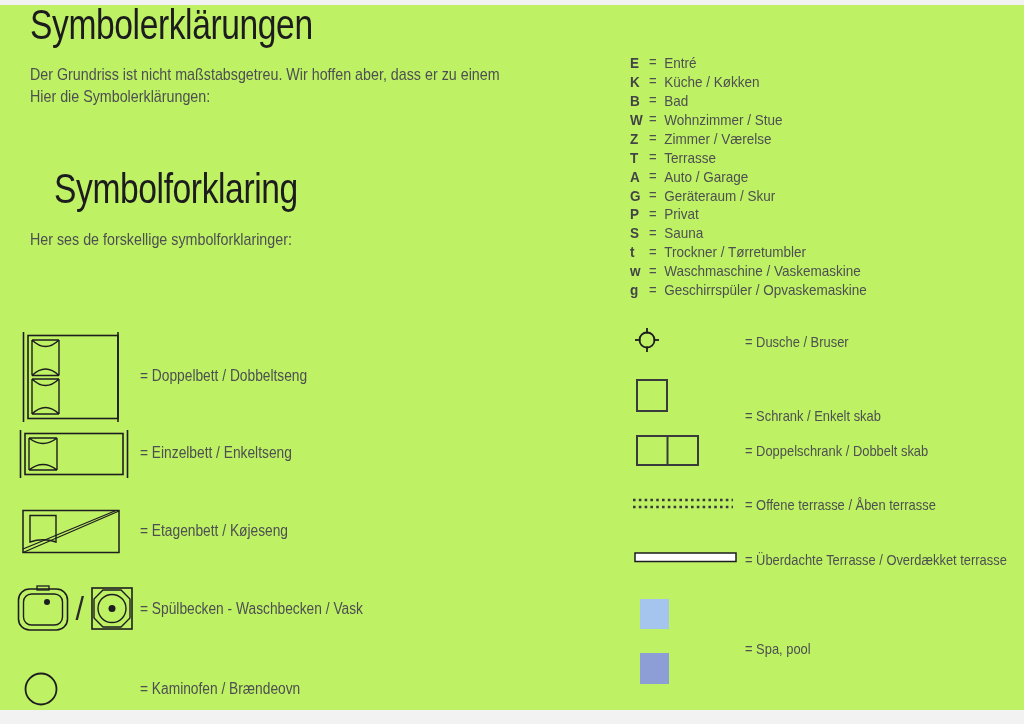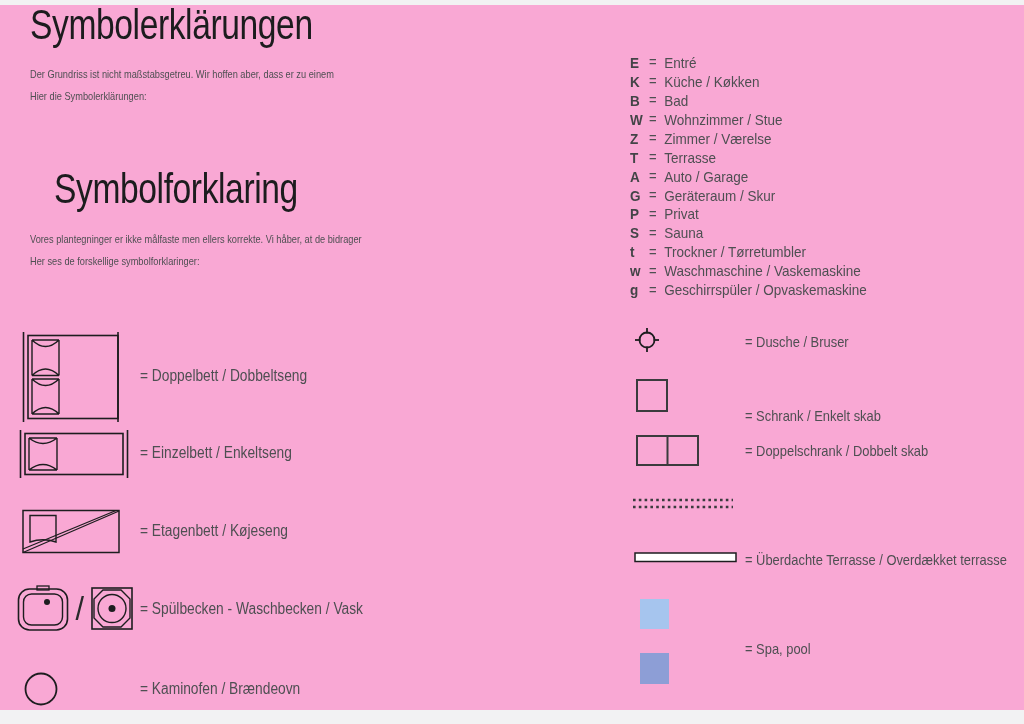--- a/index.html
+++ b/index.html
@@ -1,31 +1,31 @@
 <!DOCTYPE html>
 <html><head>
 <meta charset="utf-8">
 <style>
   * { margin:0; padding:0; box-sizing:border-box; }
   html,body { width:1024px; height:724px; }
   body { font-family:"Liberation Sans", sans-serif; background:#fff; position:relative; overflow:hidden; }
 
-  .page { position:absolute; inset:0; background:#f9a8d4; }
+  .page { position:absolute; inset:0; background:#bef264; }
   .edge-strip { position:absolute; left:0; width:1024px; background:#f2f2f3; }
   .edge-strip.top { top:0; height:5px; }
   .edge-strip.bottom { top:710px; height:14px; }
 
   .abs { position:absolute; }
 
   
   .cx { display:inline-block; transform:scaleX(0.84); transform-origin:0 0; white-space:nowrap; }
   .cxm { display:inline-block; transform:scaleX(0.86); transform-origin:0 50%; white-space:nowrap; }
 
   .big-title { font-size:42px; font-weight:400; color:#1c1c1e; letter-spacing:-0.5px; line-height:1.1; }
-  .para { color:#4e4f52; font-size:11px; }
+  .para { color:#4e4f52; font-size:17px; }
   .para .line { line-height:21.7px; height:21.7px; }
 
   
   .code-list { left:630px; top:53px; }
   .code-row { display:flex; align-items:center; height:18.95px;
               transform:scaleX(0.9); transform-origin:0 50%; white-space:nowrap; }
   .code-letter { width:21px; font-weight:700; font-size:15px; color:#434447; }
   .code-eq { width:17px; font-size:14.5px; color:#4e4f52; }
   .code-name { font-size:15px; color:#4e4f52; }
 
@@ -53,21 +53,20 @@
   </div>
   <div class="abs para" style="left:30px; top:64px;">
     <div class="line"><span class="cx">Der Grundriss ist nicht maßstabsgetreu. Wir hoffen aber, dass er zu einem</span></div>
     <div class="line"><span class="cx">Hier die Symbolerklärungen:</span></div>
   </div>
 
   <div class="abs" style="left:30px; top:166px;margin-left:24px;">
     <span class="big-title" style="display:inline-block; transform:scaleX(0.8); transform-origin:0 0; white-space:nowrap;">Symbolforklaring</span>
   </div>
   <div class="abs para" style="left:30px; top:229px;">
-    <div class="line"><span class="cx">Vores plantegninger er ikke målfaste men ellers korrekte. Vi håber, at de bidrager</span></div>
     <div class="line"><span class="cx">Her ses de forskellige symbolforklaringer:</span></div>
   </div>
 
   <div class="abs code-list">
     <div class="code-row">
         <span class="code-letter">E</span>
         <span class="code-eq">=</span>
         <span class="code-name">Entré</span>
       </div>
     <div class="code-row">
@@ -232,20 +231,23 @@
   <div class="sym-label-r" style="top:450px;">
     <span class="cxm">= Doppelschrank / Dobbelt skab</span>
   </div>
 
   <div class="abs" style="left:632px; top:497px;">
     <svg width="102" height="13" viewBox="0 0 102 13">
       <line x1="1" y1="3" x2="101" y2="3" stroke="#3a3b3d" stroke-width="2.4" stroke-dasharray="2.6 3.2"></line>
       <line x1="1" y1="10" x2="101" y2="10" stroke="#3a3b3d" stroke-width="2.4" stroke-dasharray="2.6 3.2"></line>
     </svg>
   </div>
+  <div class="sym-label-r" style="top:504px;">
+    <span class="cxm">= Offene terrasse / Åben terrasse</span>
+  </div>
 
   <div class="abs" style="left:634px; top:552px;">
     <svg width="103" height="11" viewBox="0 0 103 11">
       <rect x="1" y="1" width="101" height="8.5" fill="#ffffff" stroke="#1d1d1f" stroke-width="1.5"></rect>
     </svg>
   </div>
   <div class="sym-label-r" style="top:559px;">
     <span class="cxm">= Überdachte Terrasse / Overdækket terrasse</span>
   </div>
 

